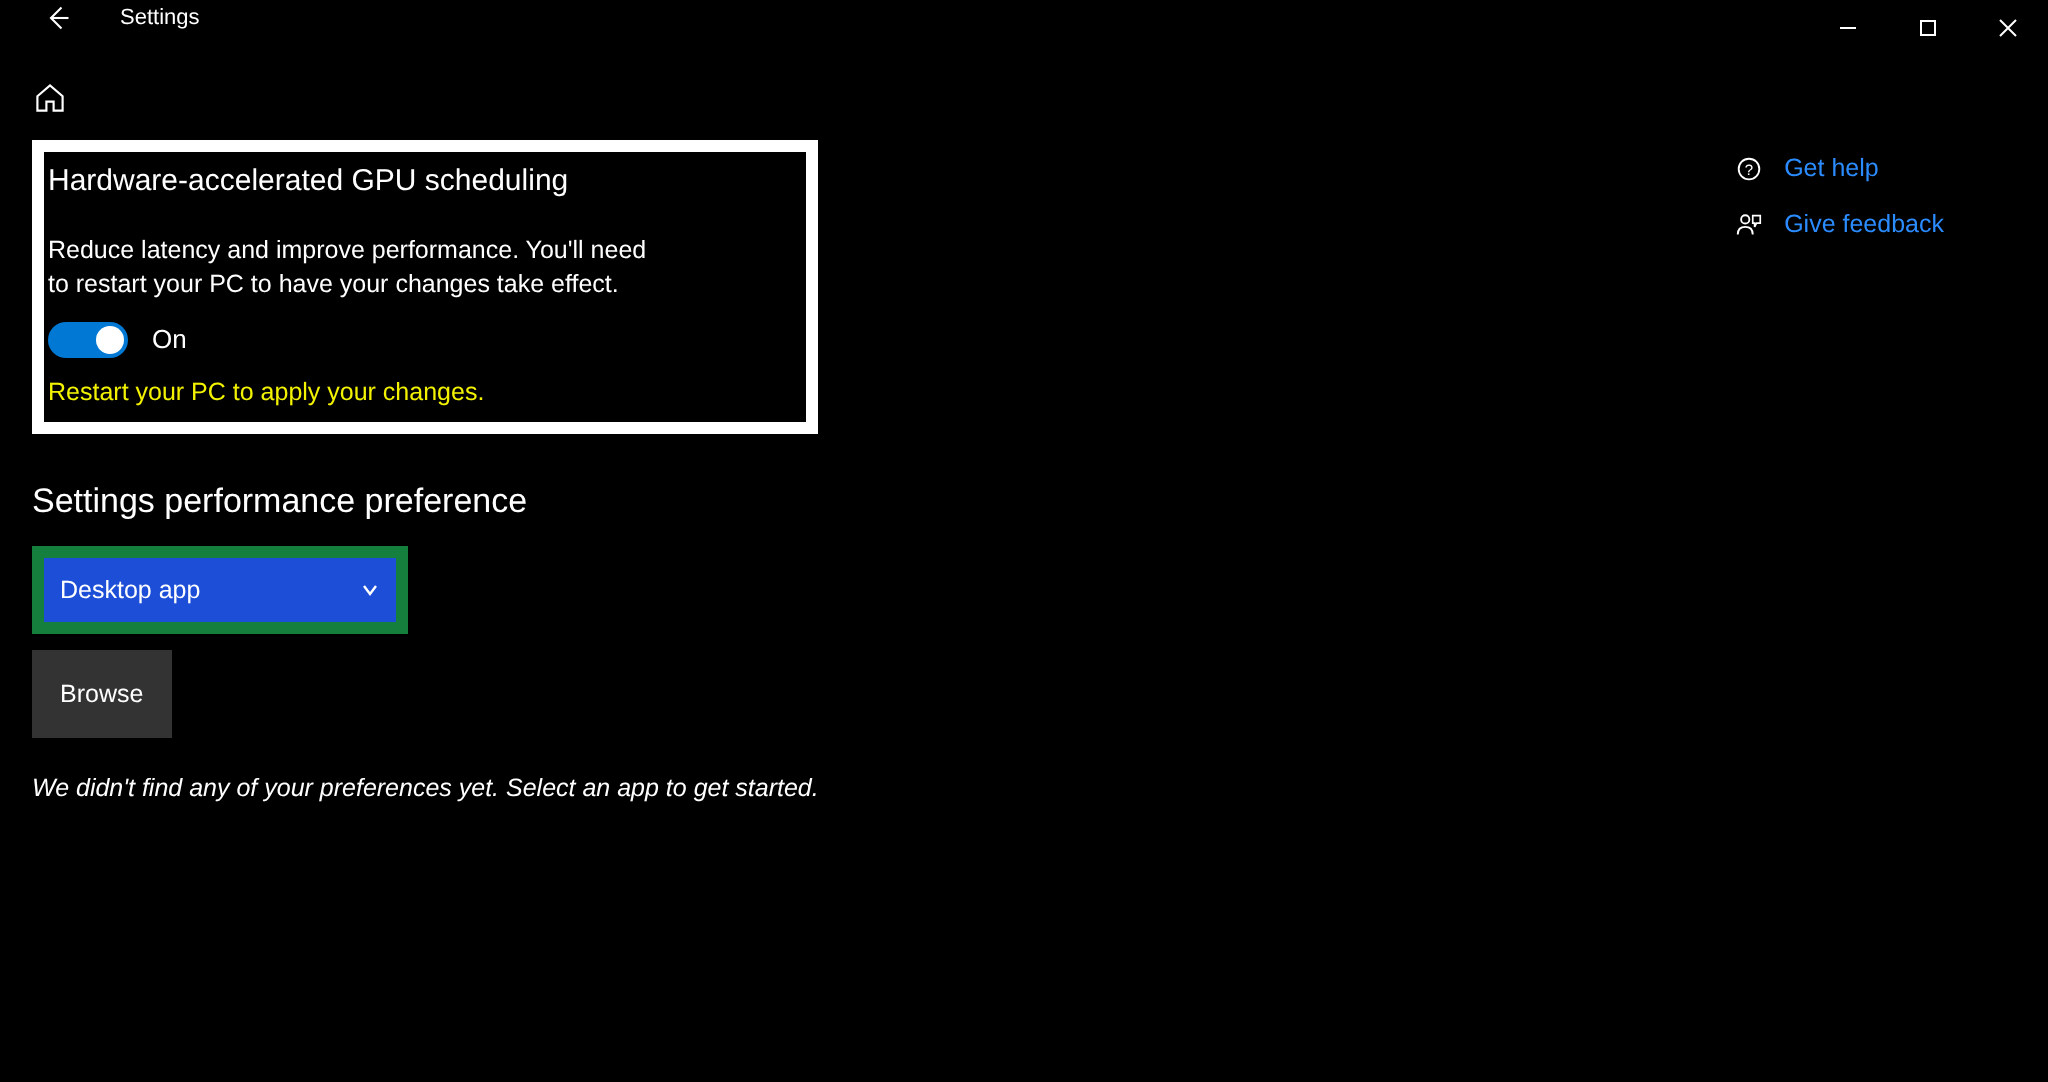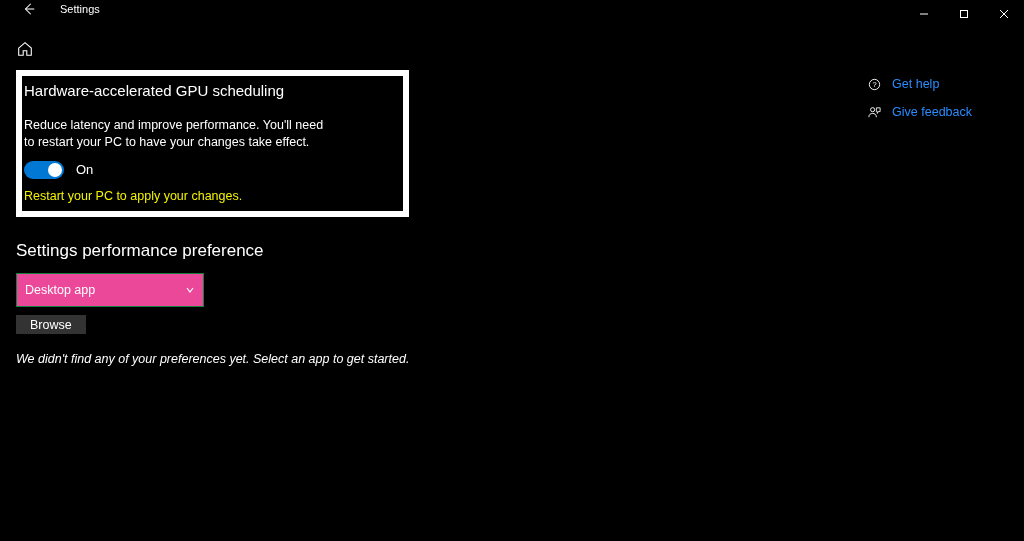--- a/index.html
+++ b/index.html
@@ -95,37 +95,37 @@
     }
 
     .section { margin-top: 24px; }
     .section .section-title2 { font-size: 17px; font-weight: 400; margin-bottom: 12px; }
 
     .field-label { font-size: 12.5px; margin-bottom: 6px; margin-top: 10px; }
 
     .combobox {
       width: 188px;
       height: 28px;
-      border: 1px solid #15803d;
-      background: #ec4899;
+      border: 6px solid #15803d;
+      background: #1d4ed8;
       display: flex;
       align-items: center;
       justify-content: space-between;
       padding: 16px 8px;
       font-size: 12.5px;
       cursor: pointer;
       margin-bottom: 8px;
     }
     .chevron svg { display:block; }
 
     .browse-btn {
       display:inline-flex;
       align-items:center;
       justify-content:center;
-      height: 19px;
+      height: 44px;
       padding: 0 14px;
       background: #333;
       font-size: 12.5px;
       cursor: pointer;
       margin-bottom: 18px;
     }
 
     .empty-msg { font-size: 12.5px; font-style: italic; }
 
     

